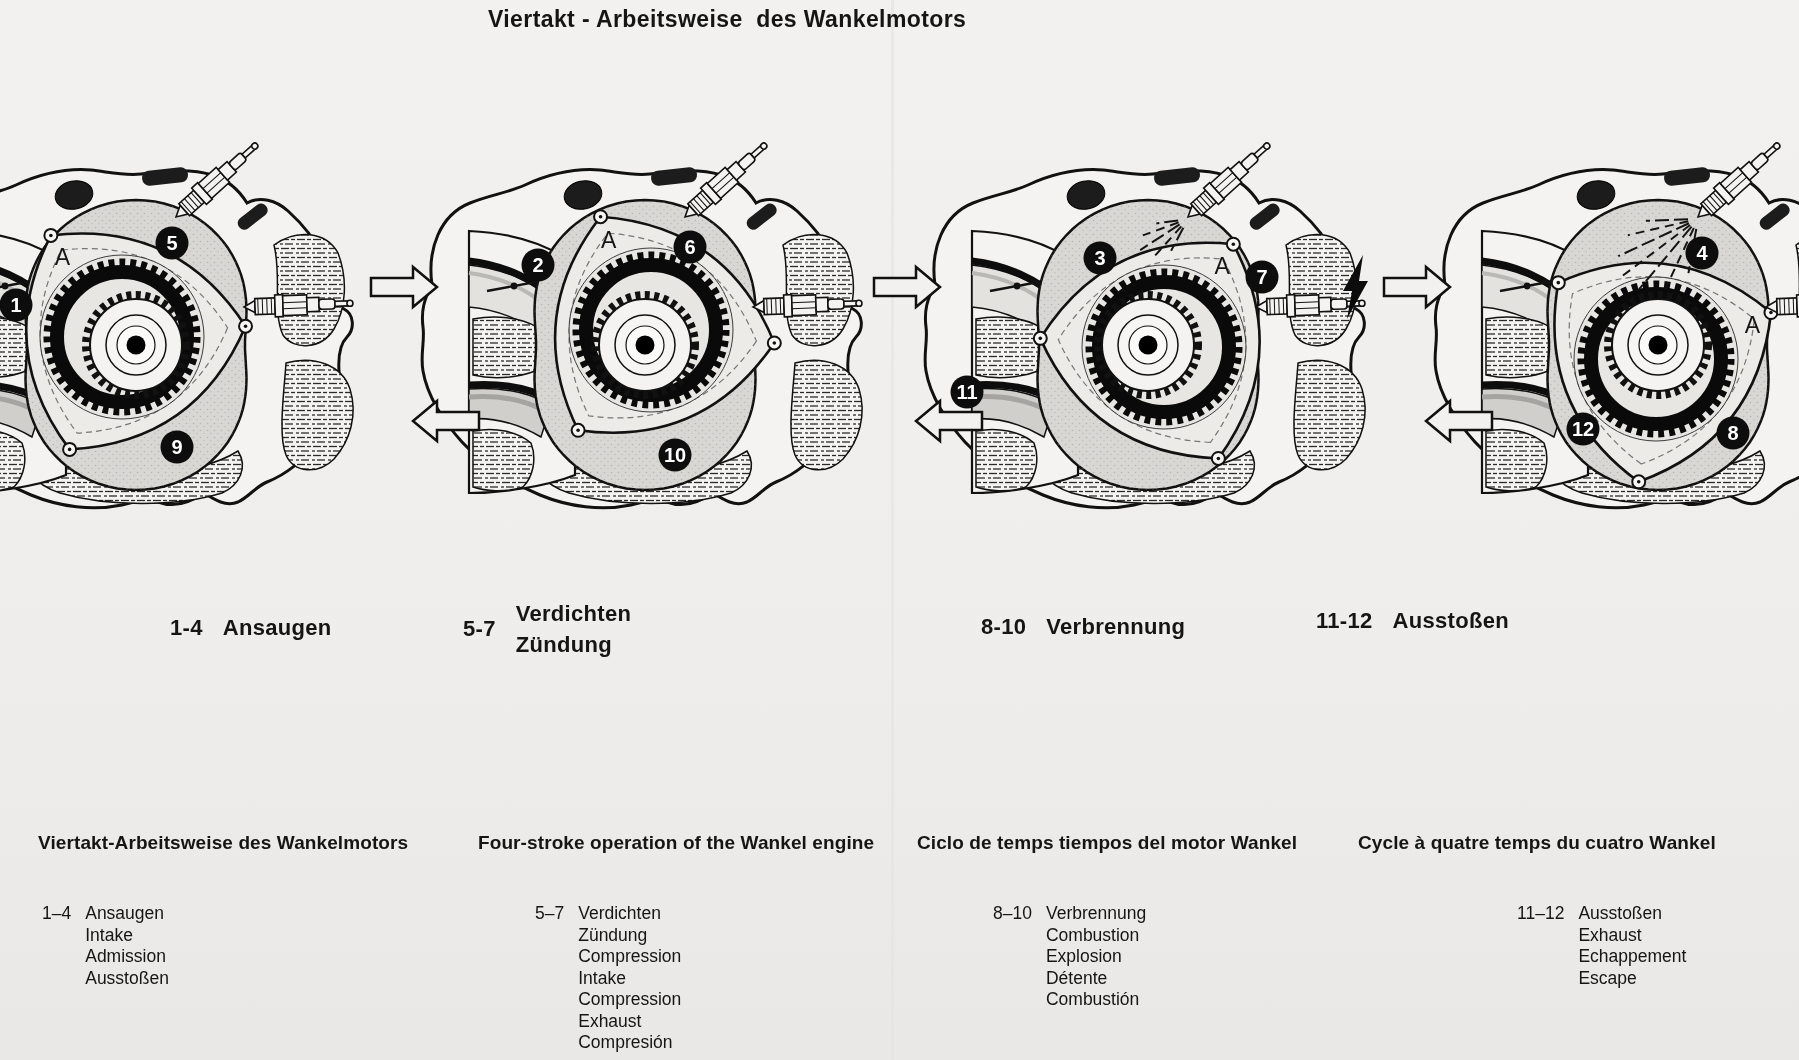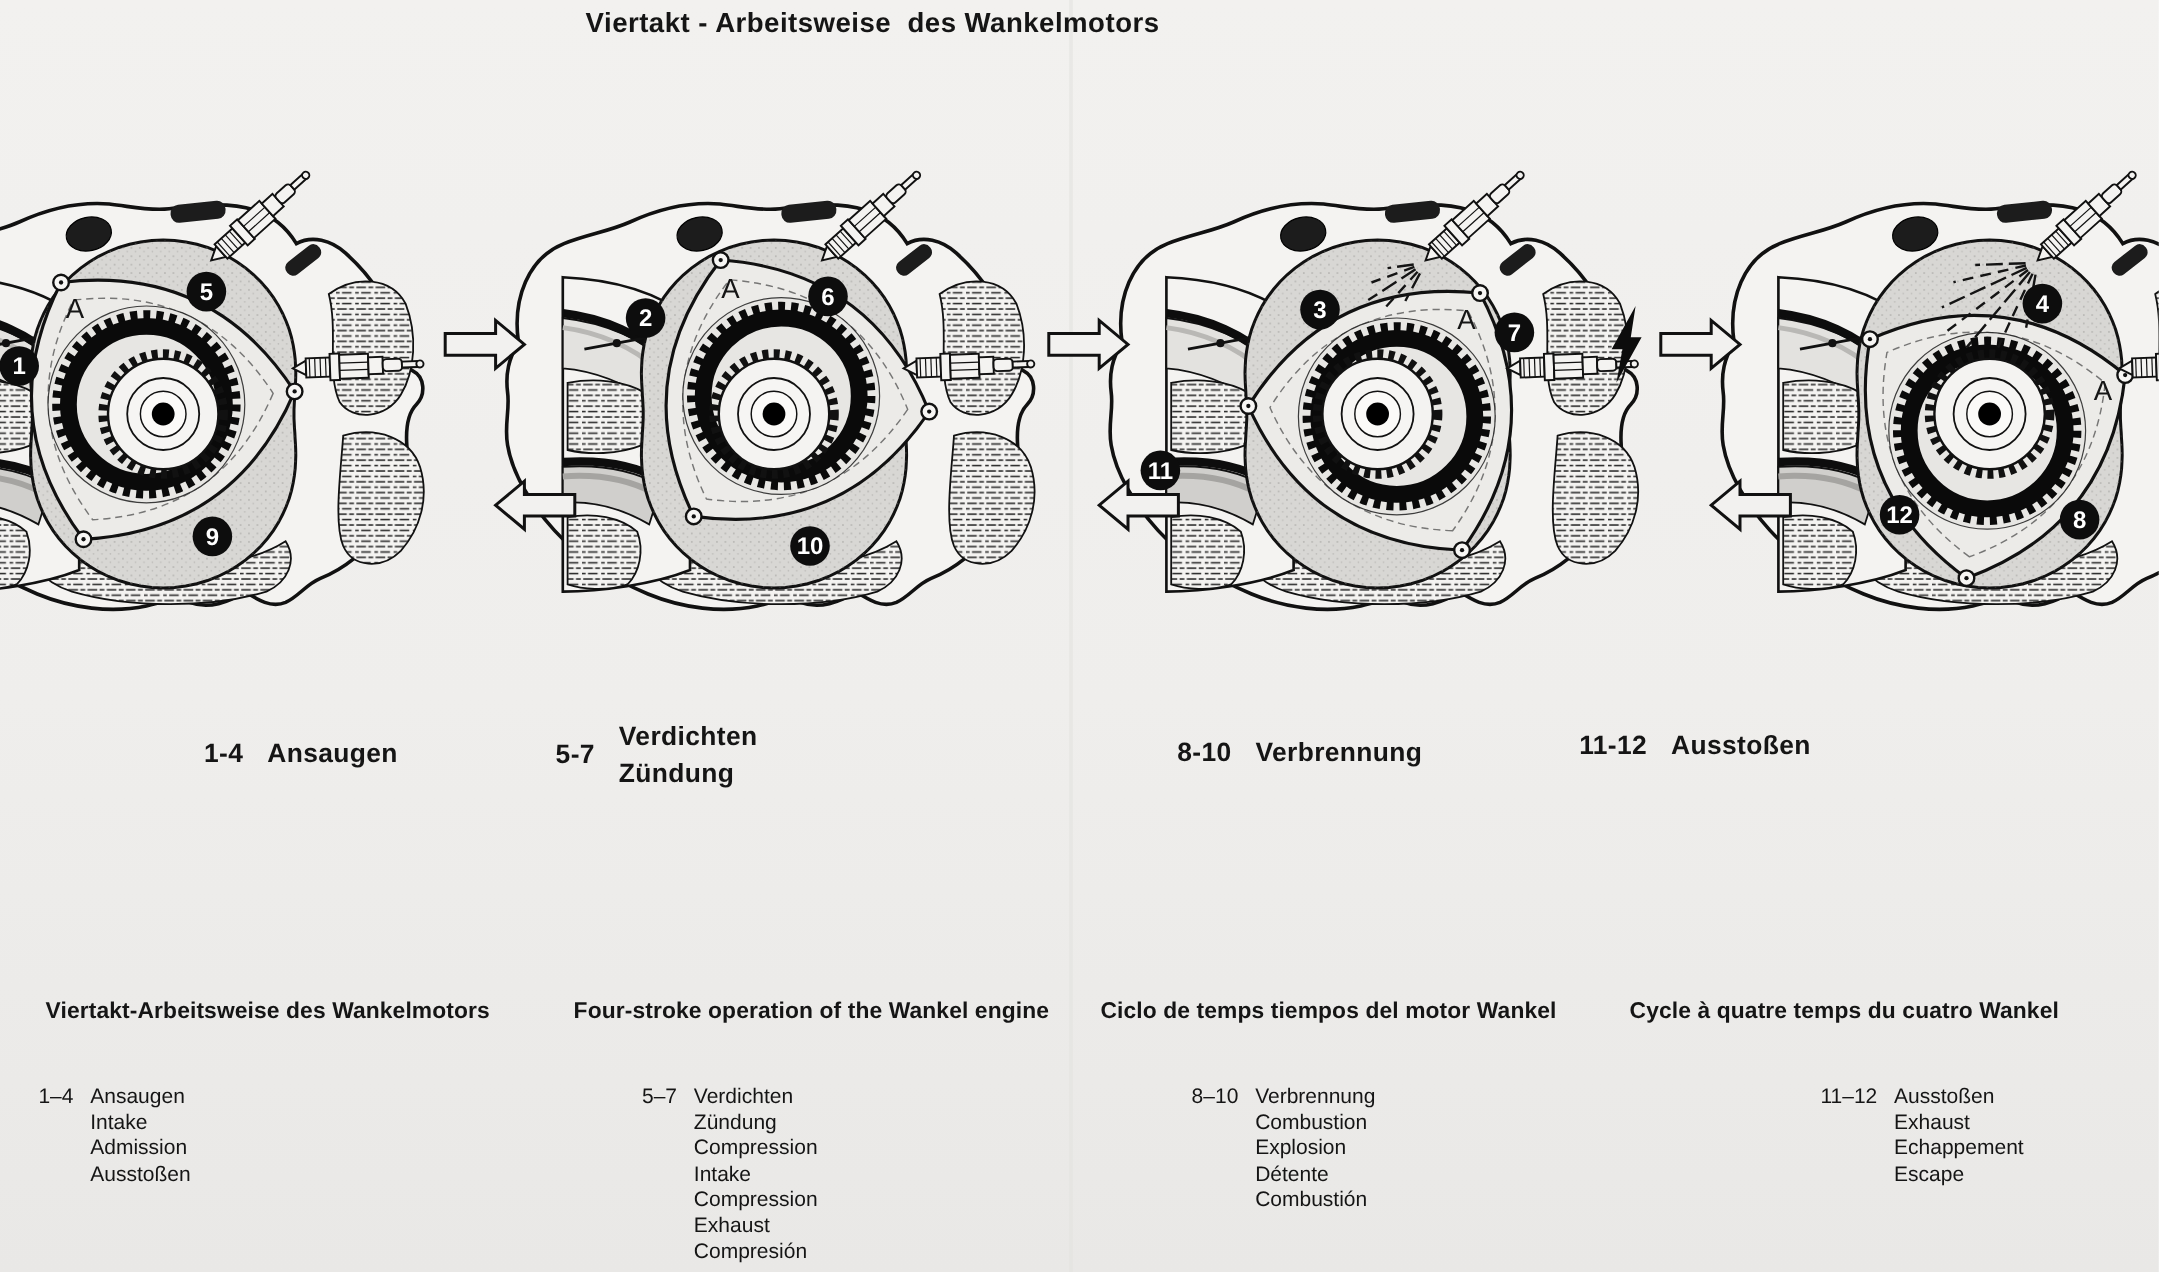--- a/index.html
+++ b/index.html
@@ -458,21 +458,21 @@
 <div class="phase-label" style="left:1316px;top:605px">
   <span class="phase-range">11-12</span>
   <div class="phase-lines"><div>Ausstoßen</div></div>
 </div>
 
 <div class="legend-head" style="left:38px">Viertakt-Arbeitsweise des Wankelmotors</div>
 <div class="legend-head" style="left:478px">Four-stroke operation of the Wankel engine</div>
 <div class="legend-head" style="left:917px">Ciclo de temps tiempos del motor Wankel</div>
 <div class="legend-head" style="left:1358px">Cycle à quatre temps du cuatro Wankel</div>
 
-<div class="legend-list" style="left:32px">
+<div class="legend-list" style="left:42px">
   <span class="legend-range">1–4</span>
   <div class="legend-words">
       <div>Ansaugen</div>
       <div>Intake</div>
       <div>Admission</div>
       <div>Ausstoßen</div>
     </div>
 </div>
 <div class="legend-list" style="left:535px">
   <span class="legend-range">5–7</span>

